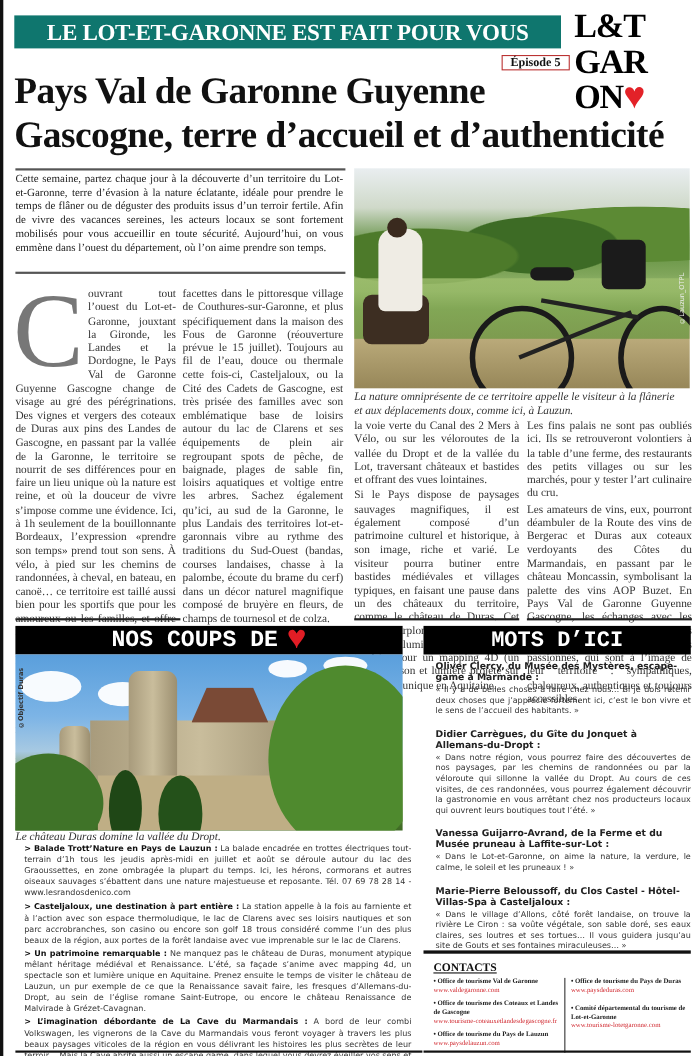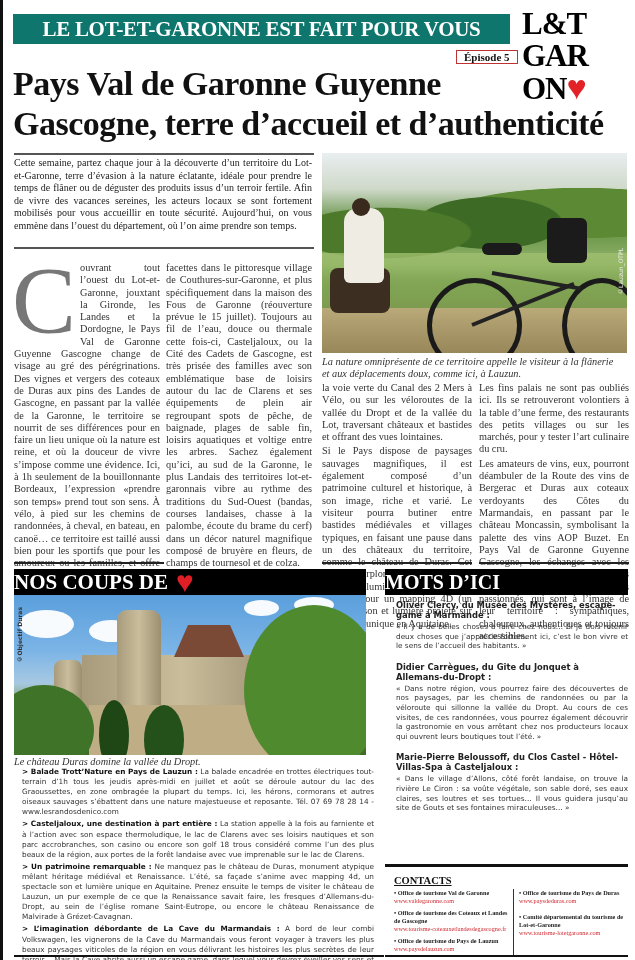--- a/index.html
+++ b/index.html
@@ -32,21 +32,21 @@
   .photo1 .water { position: absolute; left: 0; top: 100px; width: 100%; height: 55px; background: linear-gradient(180deg, #9fbf6e, #6f9845); opacity: .8; }
   .photo1 .wheel { position: absolute; border: 5px solid #1a1a1a; border-radius: 50%; }
   .photo1 .frame { position: absolute; background: #222; height: 4px; transform-origin: left center; }
   .photo1 .person { position: absolute; left: 22px; top: 55px; width: 40px; height: 75px; background: #efece4; border-radius: 14px 14px 6px 6px; }
   .photo1 .head { position: absolute; left: 30px; top: 45px; width: 18px; height: 18px; background: #3a2a1e; border-radius: 50%; }
   .photo1 .stump { position: absolute; left: 8px; top: 115px; width: 60px; height: 45px; background: #3d2e22; border-radius: 8px; }
   .credit-v { position: absolute; writing-mode: vertical-rl; transform: rotate(180deg); font-size: 6px; color: #eee; font-family: "DejaVu Sans", sans-serif; }
 
   .caption { position: absolute; font-style: italic; font-size: 10.3px; line-height: 12px; color: #333; }
 
-  .sec-bar { position: absolute; background: #000; color: #fff; font-family: Liberation Serif, serif; font-weight: bold; display: flex; align-items: center; justify-content: flex-start; }
+  .sec-bar { position: absolute; background: #000; color: #fff; font-family: Liberation Mono, monospace; font-weight: bold; display: flex; align-items: center; justify-content: center; }
   .heart-big { color: #e11d25; font-size: 30px; margin-left: 8px; line-height: 20px; }
 
   .photo2 { position: absolute; left: 14px; top: 595px; width: 352px; height: 160px; overflow: hidden;
     background: linear-gradient(180deg, #5a9fdc 0%, #7cb4e6 35%, #a7c9e2 55%, #7f9a56 70%, #3e6a24 100%); }
   .cloud { position: absolute; background: #fff; border-radius: 50%; opacity: .95; }
   .castle-tower { position: absolute; background: linear-gradient(90deg, #a89b7c, #c9bd9c 50%, #9c8f70); }
   .castle-roof { position: absolute; background: #7a4a36; }
   .bush { position: absolute; border-radius: 50%; }
 
   .bullets { position: absolute; left: 22px; top: 767px; width: 352px; font-family: "DejaVu Sans", sans-serif; font-size: 7.3px; line-height: 10.1px; color: #333; text-align: justify; }
@@ -167,20 +167,24 @@
 <div class="mots">
   <div>
     <div class="who">Oliver Clercy, du Musée des Mystères, escape-game à Marmande :</div>
     <div class="quote">« Il y a de belles choses à faire chez nous… Si je dois retenir deux choses que j’apprécie fortement ici, c’est le bon vivre et le sens de l’accueil des habitants. »</div>
   </div>
   <div>
     <div class="who">Didier Carrègues, du Gîte du Jonquet à Allemans-du-Dropt :</div>
     <div class="quote">« Dans notre région, vous pourrez faire des découvertes de nos paysages, par les chemins de randonnées ou par la véloroute qui sillonne la vallée du Dropt. Au cours de ces visites, de ces randonnées, vous pourrez également découvrir la gastronomie en vous arrêtant chez nos producteurs locaux qui ouvrent leurs boutiques tout l’été. »</div>
   </div>
   <div>
+    <div class="who">Vanessa Guijarro-Avrand, de la Ferme et du Musée pruneau à Laffite-sur-Lot :</div>
+    <div class="quote">« Dans le Lot-et-Garonne, on aime la nature, la verdure, le calme, le soleil et les pruneaux ! »</div>
+  </div>
+  <div>
     <div class="who">Marie-Pierre Beloussoff, du Clos Castel - Hôtel-Villas-Spa à Casteljaloux :</div>
     <div class="quote">« Dans le village d’Allons, côté forêt landaise, on trouve la rivière Le Ciron : sa voûte végétale, son sable doré, ses eaux claires, ses loutres et ses tortues… Il vous guidera jusqu’au site de Gouts et ses fontaines miraculeuses… »</div>
   </div>
 </div>
 
 <div class="rule" style="left:385px; top:864px; width:243px; background:#111; height:3px;"></div>
 
 <div class="contacts">
   <h4>CONTACTS</h4>
   <div class="grid">

